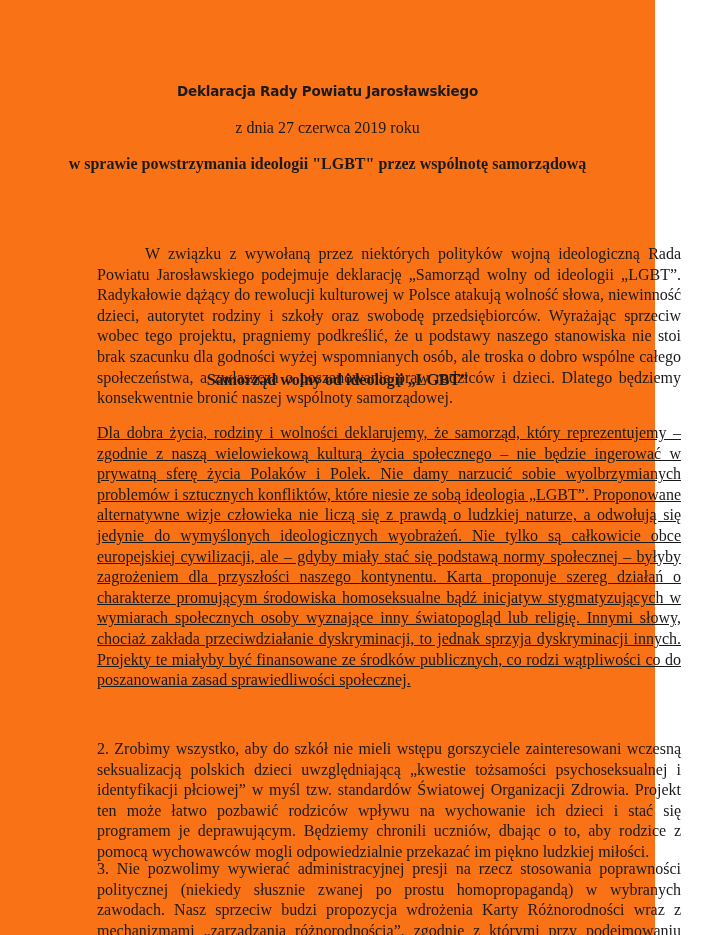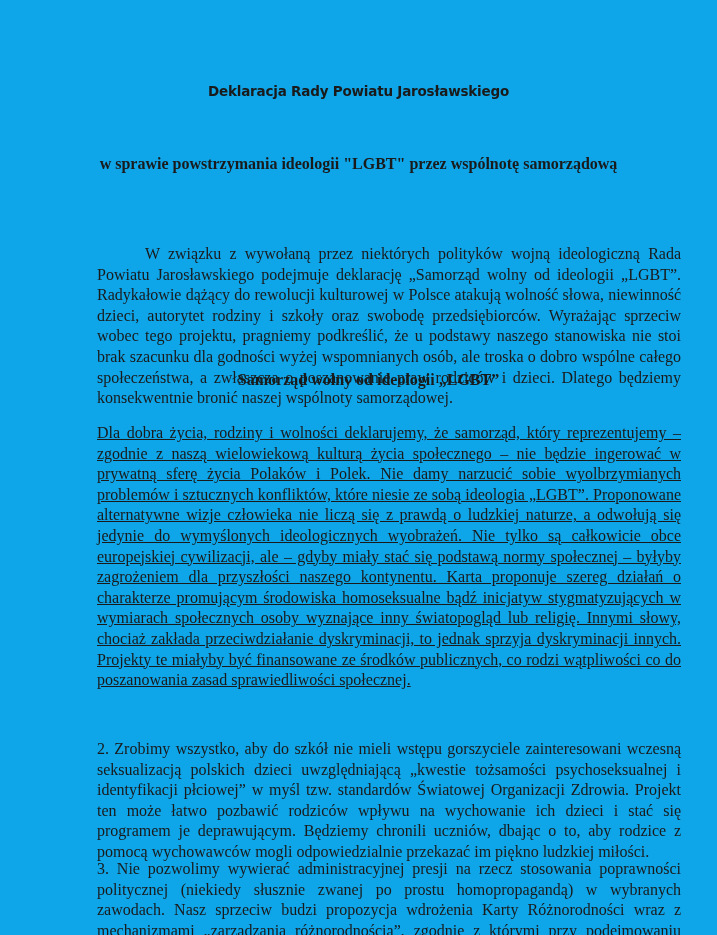--- a/index.html
+++ b/index.html
@@ -10,23 +10,23 @@
     body {
       width: 717px;
       height: 935px;
       overflow: hidden;
       position: relative;
       color: #1a1a1a;
     }
     .page {
       position: absolute;
       left: 0; top: 0;
-      width: 717px;
+      width: 655px;
       height: 935px;
-      background: #0ea5e9;
+      background: #f97316;
     }
     .title {
       position: absolute;
       top: 83px;
       left: 0; right: 0;
       text-align: center;
       font-family: "DejaVu Sans", sans-serif;
       font-weight: bold;
       font-size: 13.5px;
       letter-spacing: -0.2px;
@@ -72,20 +72,21 @@
     .p-main { top: 406px; text-decoration: underline; }
     .p-1 { top: 641px; }
     .p-2 { top: 722px; }
     .p-3 { top: 842px; }
   </style>
 </head>
 <body>
 
 <div class="page">
   <div class="title">Deklaracja Rady Powiatu Jarosławskiego</div>
+  <div class="date">z dnia 27 czerwca 2019 roku</div>
   <div class="subject">w sprawie powstrzymania ideologii "LGBT" przez wspólnotę samorządową</div>
 
   <p class="body-text intro">W związku z wywołaną przez niektórych polityków wojną ideologiczną Rada Powiatu Jarosławskiego podejmuje deklarację „Samorząd wolny od ideologii „LGBT”. Radykałowie dążący do rewolucji kulturowej w Polsce atakują wolność słowa, niewinność dzieci, autorytet rodziny i szkoły oraz swobodę przedsiębiorców. Wyrażając sprzeciw wobec tego projektu, pragniemy podkreślić, że u podstawy naszego stanowiska nie stoi brak szacunku dla godności wyżej wspomnianych osób, ale troska o dobro wspólne całego społeczeństwa, a zwłaszcza o poszanowanie praw rodziców i dzieci. Dlatego będziemy konsekwentnie bronić naszej wspólnoty samorządowej.</p>
 
   <div class="section-heading">Samorząd wolny od ideologii „LGBT”</div>
 
   <p class="body-text p-main">Dla dobra życia, rodziny i wolności deklarujemy, że samorząd, który reprezentujemy – zgodnie z naszą wielowiekową kulturą życia społecznego – nie będzie ingerować w prywatną sferę życia Polaków i Polek. Nie damy narzucić sobie wyolbrzymianych problemów i sztucznych konfliktów, które niesie ze sobą ideologia „LGBT”. Proponowane alternatywne wizje człowieka nie liczą się z prawdą o ludzkiej naturze, a odwołują się jedynie do wymyślonych ideologicznych wyobrażeń. Nie tylko są całkowicie obce europejskiej cywilizacji, ale – gdyby miały stać się podstawą normy społecznej – byłyby zagrożeniem dla przyszłości naszego kontynentu. Karta proponuje szereg działań o charakterze promującym środowiska homoseksualne bądź inicjatyw stygmatyzujących w wymiarach społecznych osoby wyznające inny światopogląd lub religię. Innymi słowy, chociaż zakłada przeciwdziałanie dyskryminacji, to jednak sprzyja dyskryminacji innych. Projekty te miałyby być finansowane ze środków publicznych, co rodzi wątpliwości co do poszanowania zasad sprawiedliwości społecznej.</p>
 
   <p class="body-text p-2">2. Zrobimy wszystko, aby do szkół nie mieli wstępu gorszyciele zainteresowani wczesną seksualizacją polskich dzieci uwzględniającą „kwestie tożsamości psychoseksualnej i identyfikacji płciowej”  w myśl tzw. standardów Światowej Organizacji Zdrowia. Projekt ten może łatwo pozbawić rodziców wpływu na wychowanie ich dzieci i stać się programem je deprawującym.  Będziemy chronili uczniów, dbając o to, aby rodzice z pomocą wychowawców mogli odpowiedzialnie przekazać im piękno ludzkiej miłości.</p>
   <p class="body-text p-3">3. Nie pozwolimy wywierać administracyjnej presji na rzecz stosowania poprawności politycznej (niekiedy słusznie zwanej po prostu homopropagandą) w wybranych zawodach. Nasz sprzeciw budzi propozycja wdrożenia Karty Różnorodności wraz z mechanizmami „zarządzania różnorodnością”, zgodnie z którymi przy podejmowaniu decyzji w sprawach pracowniczych, w tym dotyczących rekrutacji i awansów, mają być brane pod uwagę</p>

